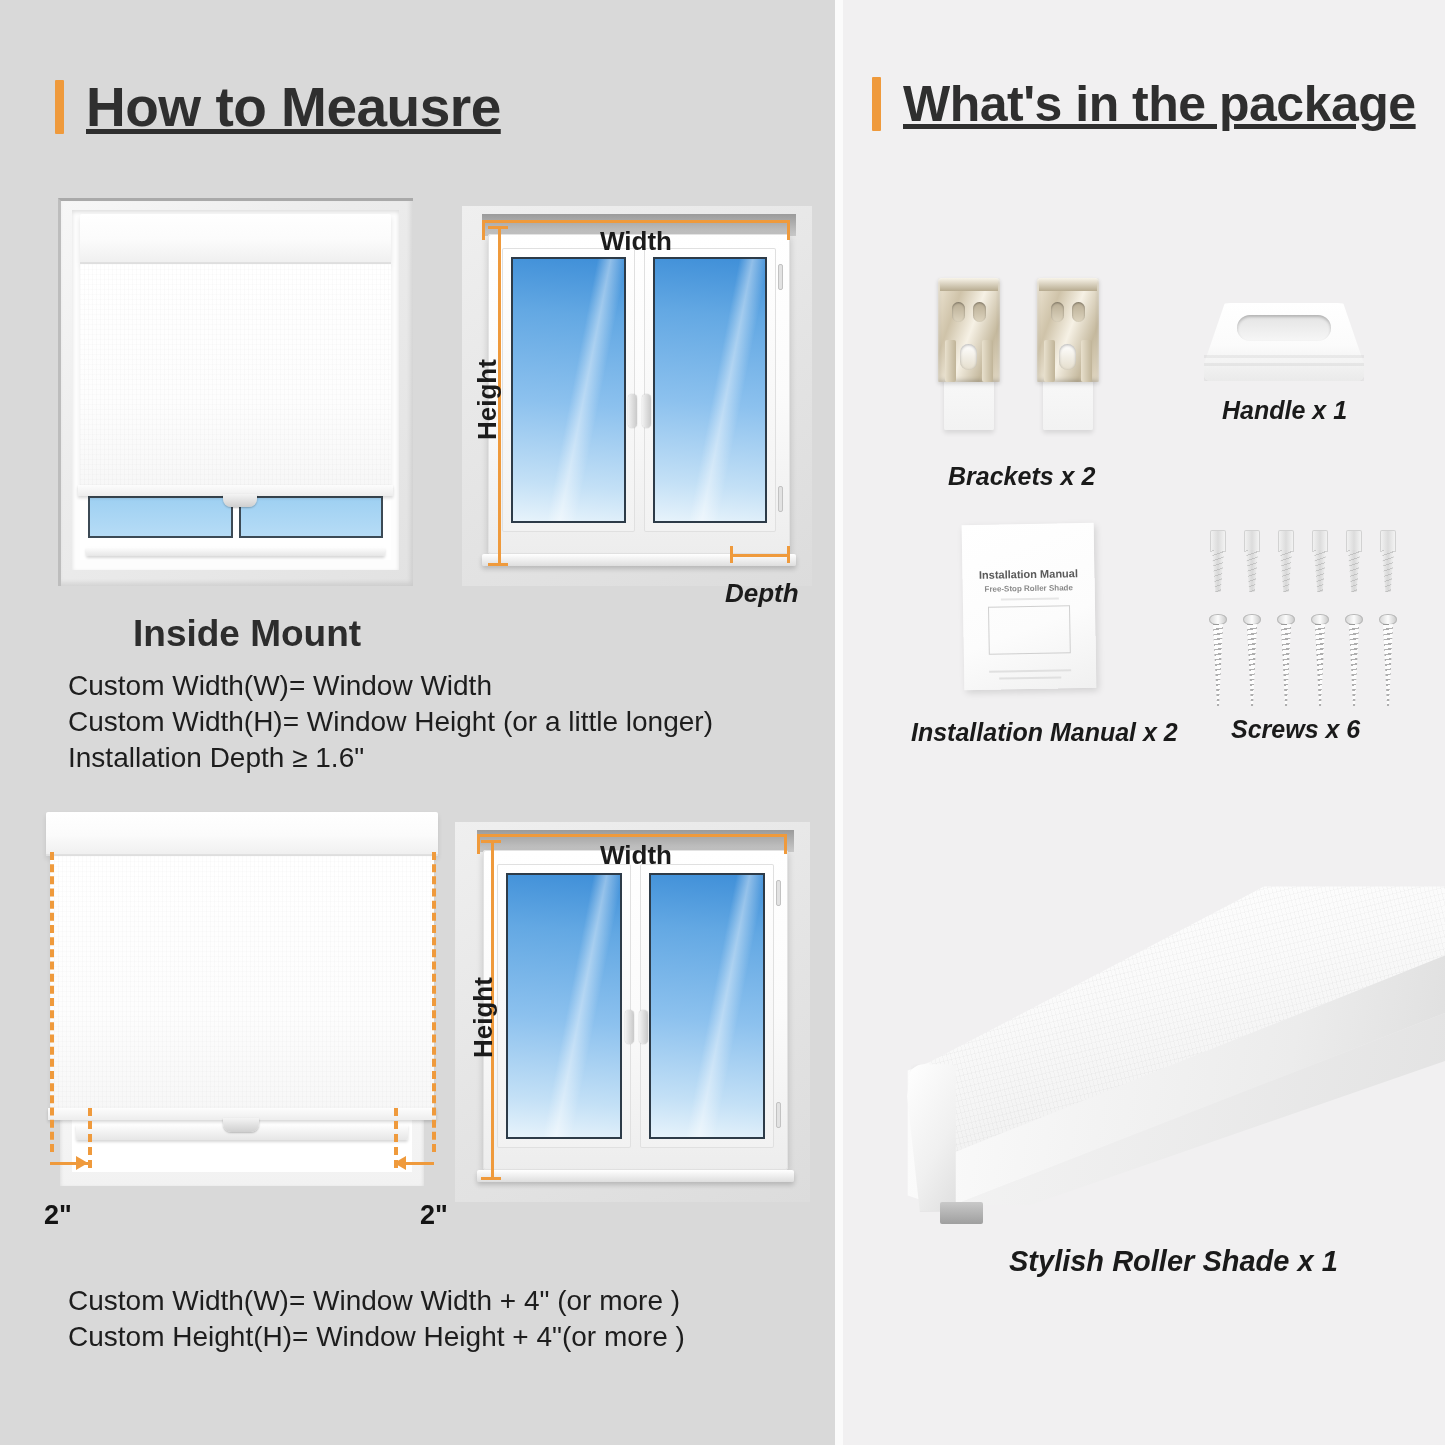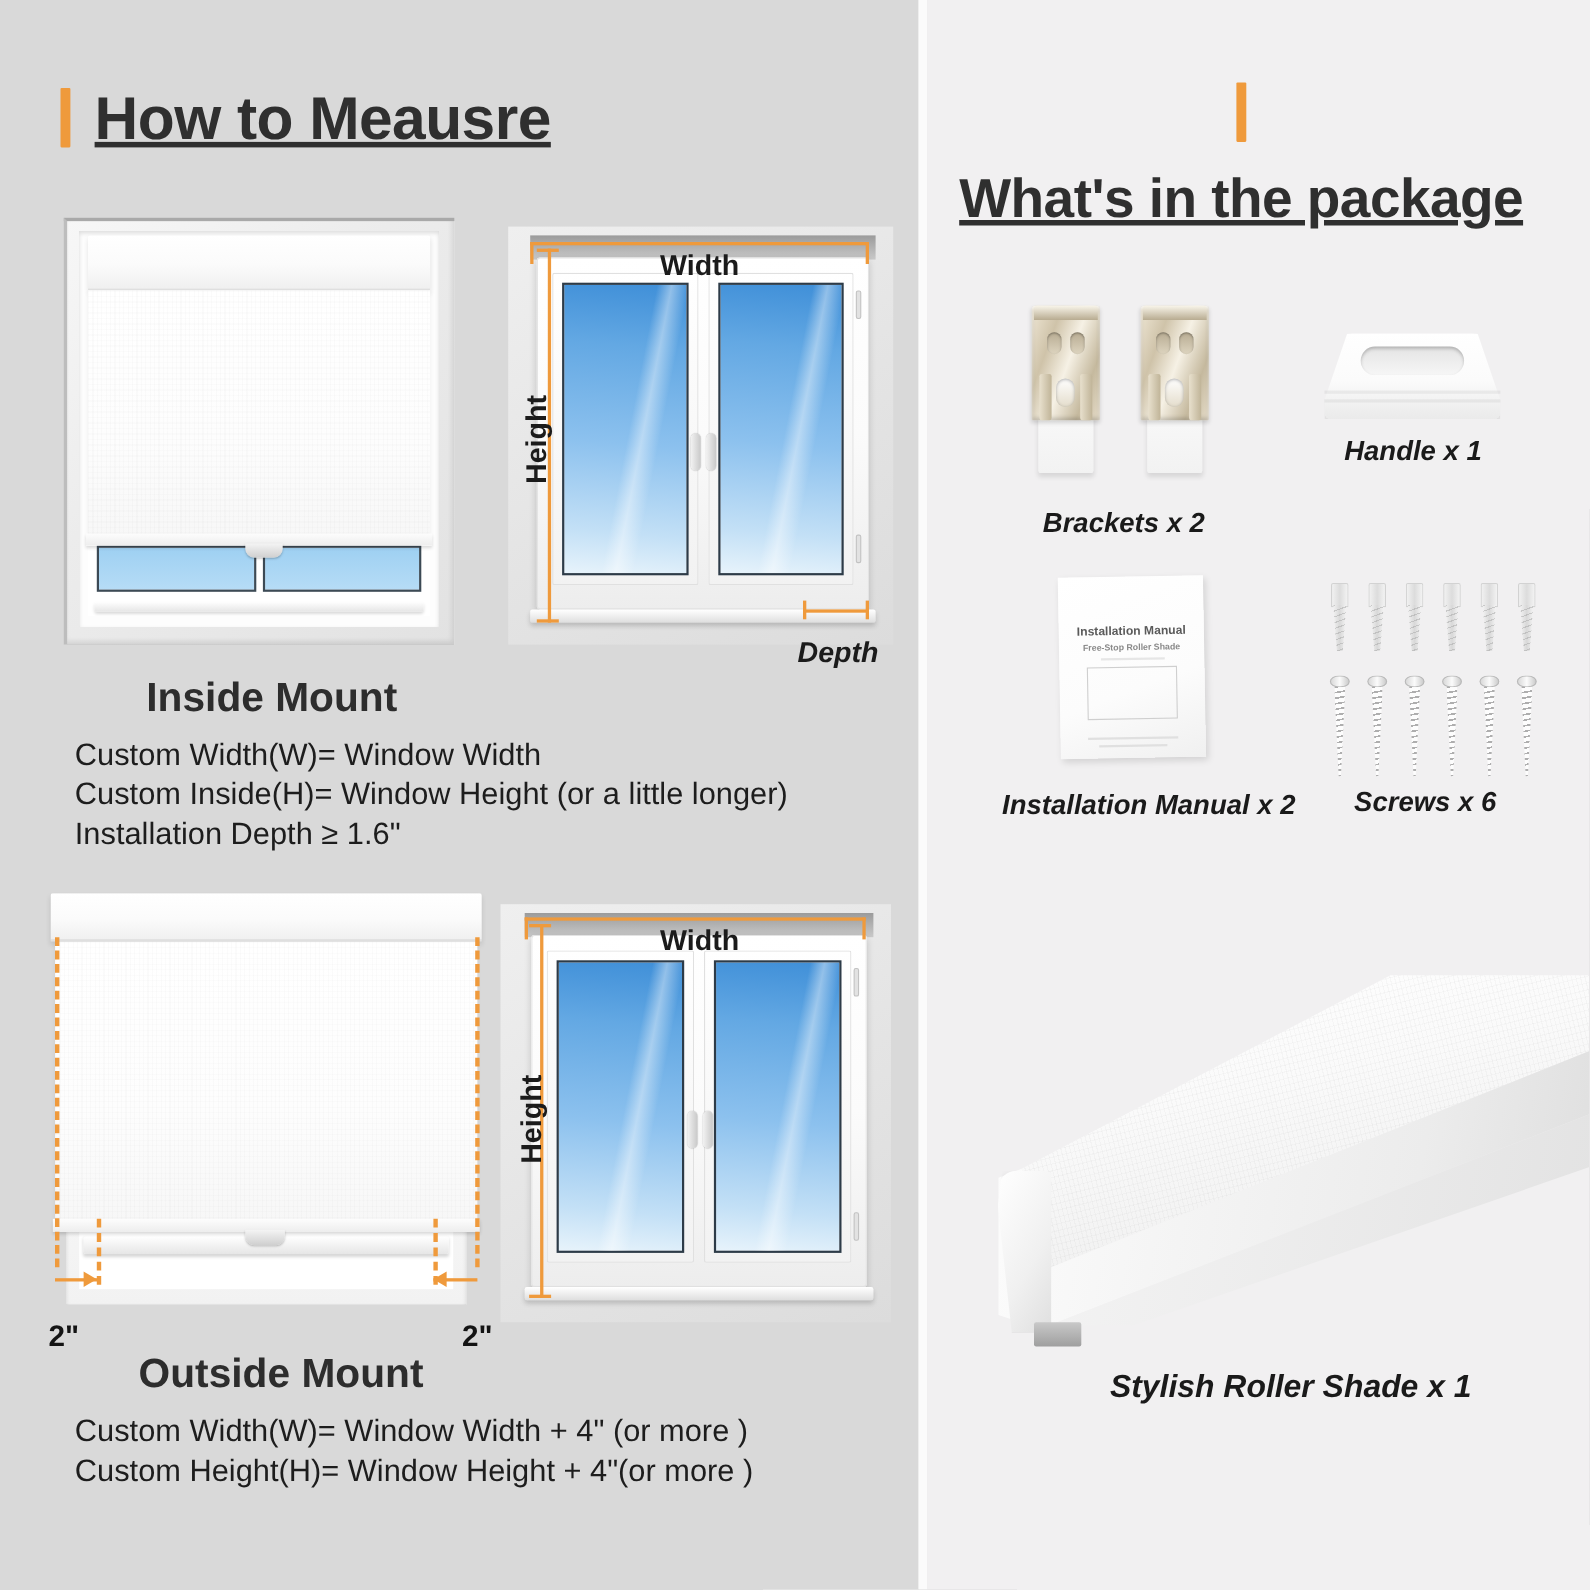--- a/index.html
+++ b/index.html
@@ -12,21 +12,21 @@
 
   .panel-left  { position: absolute; left: 0; top: 0; width: 835px; height: 1445px; background: #d9d9d9; }
   .panel-div   { position: absolute; left: 835px; top: 0; width: 8px; height: 1445px; background: #fbfbfb; }
   .panel-right { position: absolute; left: 843px; top: 0; width: 602px; height: 1445px; background: #f1f0f1; }
 
   
   .heading { position: absolute; display: flex; align-items: center; gap: 22px; }
   .h-bar { width: 9px; height: 54px; background: #ef9a3c; border-radius: 1px; }
   .h-text { font-size: 55px; font-weight: bold; color: #2f2f2f; letter-spacing: -0.5px; white-space: nowrap; text-decoration: underline; }
   #heading-left  { left: 55px; top: 75px; }
-  #heading-right { left: 872px; top: 75px; flex-direction: column; }
+  #heading-right { left: 872px; top: 75px; }
   #heading-right .h-text { font-size: 50px; }
 
   
   .mount-title { position: absolute; font-size: 37px; font-weight: bold; color: #2d2d2d; }
   .spec-line { position: absolute; font-size: 28px; color: #1d1d1d; white-space: nowrap; }
 
   .pkg-label { position: absolute; font-size: 25px; font-weight: bold; font-style: italic; color: #1a1a1a; white-space: nowrap; }
   .pkg-label.big { font-size: 29px; }
 
   .dim-label { position: absolute; font-size: 26px; font-weight: bold; color: #1b1b1b; white-space: nowrap; }
@@ -306,21 +306,21 @@
     <div class="m-cap h" style="left:268px; top:340px; height:17px;"></div>
     <div class="m-cap h" style="left:325px; top:340px; height:17px;"></div>
   </div>
 
   <div class="dim-label" style="left:600px; top:226px;">Width</div>
   <div class="dim-label vert" style="left:472px; top:440px;">Height</div>
   <div class="dim-label" style="left:725px; top:578px;font-style:italic;">Depth</div>
 
   <div class="mount-title" style="left:133px; top:613px;">Inside Mount</div>
   <div class="spec-line" style="left:68px; top:670px;">Custom Width(W)= Window Width</div>
-  <div class="spec-line" style="left:68px; top:706px;">Custom Inside(H)= Window Height (or a little longer)</div>
+  <div class="spec-line" style="left:68px; top:706px;">Custom Width(H)= Window Height (or a little longer)</div>
   <div class="spec-line" style="left:68px; top:742px;">Installation Depth ≥ 1.6"</div>
 
   <div class="shadewin" style="left:38px; top:812px; width:408px; height:382px;">
     <div class="sw-reveal" style="left:22px; top:148px; right:22px; bottom:8px; background:linear-gradient(180deg,#fbfbfb,#f2f2f2);"></div>
     <div class="sw-glasswrap" style="left:34px; top:300px; right:34px; bottom:22px;">
       <div class="sw-sill" style="left:4px; right:4px; top:12px; height:16px;"></div>
     </div>
     <div class="sw-cassette" style="left:8px; top:0px; right:8px; height:44px;"></div>
     <div class="sw-fabric" style="left:12px; top:44px; right:12px; height:256px;"></div>
     <div class="sw-bottomrail" style="left:10px; top:296px; right:10px; height:12px;"></div>
@@ -367,21 +367,20 @@
     <div class="m-cap h" style="left:22px;  top:12px;"></div>
     <div class="m-cap h" style="left:329px; top:12px;"></div>
     <div class="m-line v" style="left:36px; top:18px; height:340px;"></div>
     <div class="m-cap v" style="left:26px; top:18px;"></div>
     <div class="m-cap v" style="left:26px; top:355px;"></div>
   </div>
 
   <div class="dim-label" style="left:600px; top:840px;">Width</div>
   <div class="dim-label vert" style="left:468px; top:1058px;">Height</div>
 
-  <div class="mount-title" style="left:126px; top:1228px;">Outside Mount</div>
   <div class="spec-line" style="left:68px; top:1285px;">Custom Width(W)= Window Width + 4" (or more )</div>
   <div class="spec-line" style="left:68px; top:1321px;">Custom Height(H)= Window Height + 4"(or more )</div>
 
   <div class="heading" id="heading-right">
     <div class="h-bar"></div>
     <div class="h-text">What's in the package</div>
   </div>
 
   <div class="bracket" style="left:938px; top:278px;">
     <div class="bk-plate"></div>

